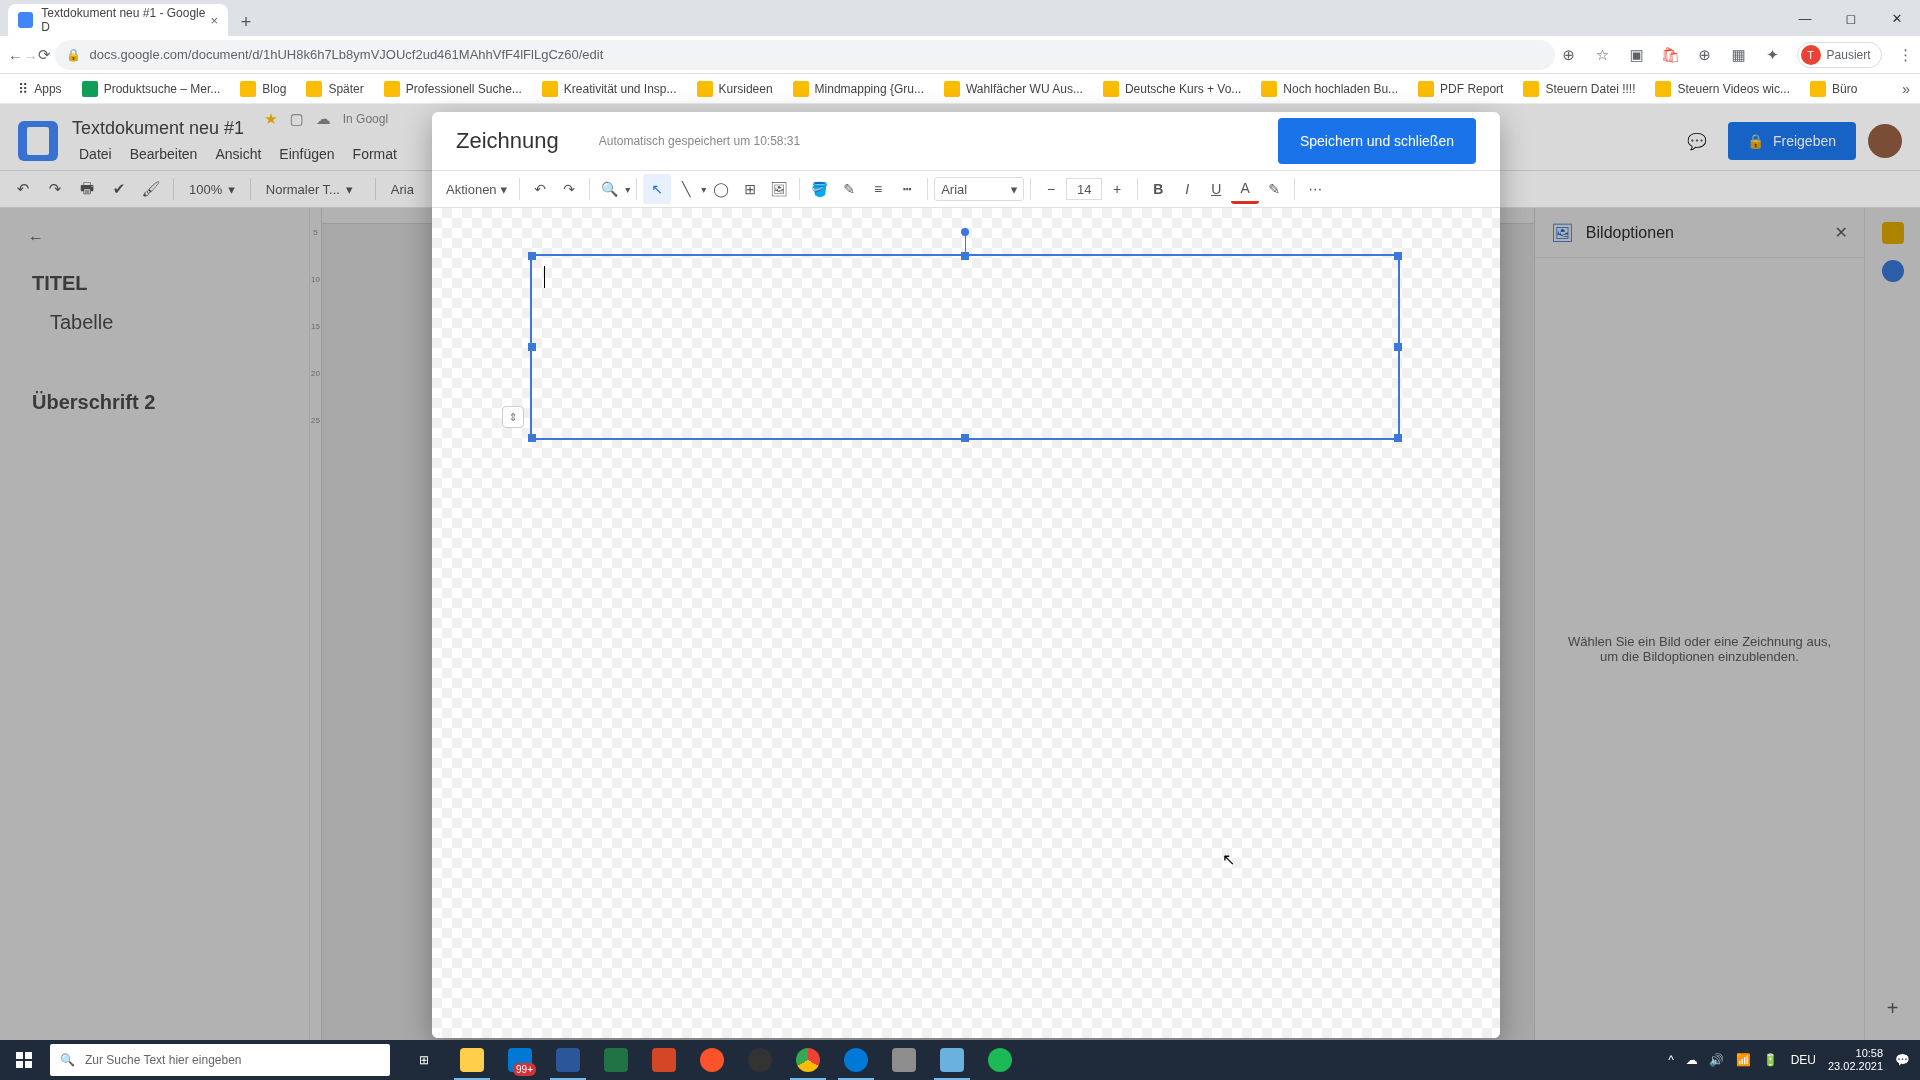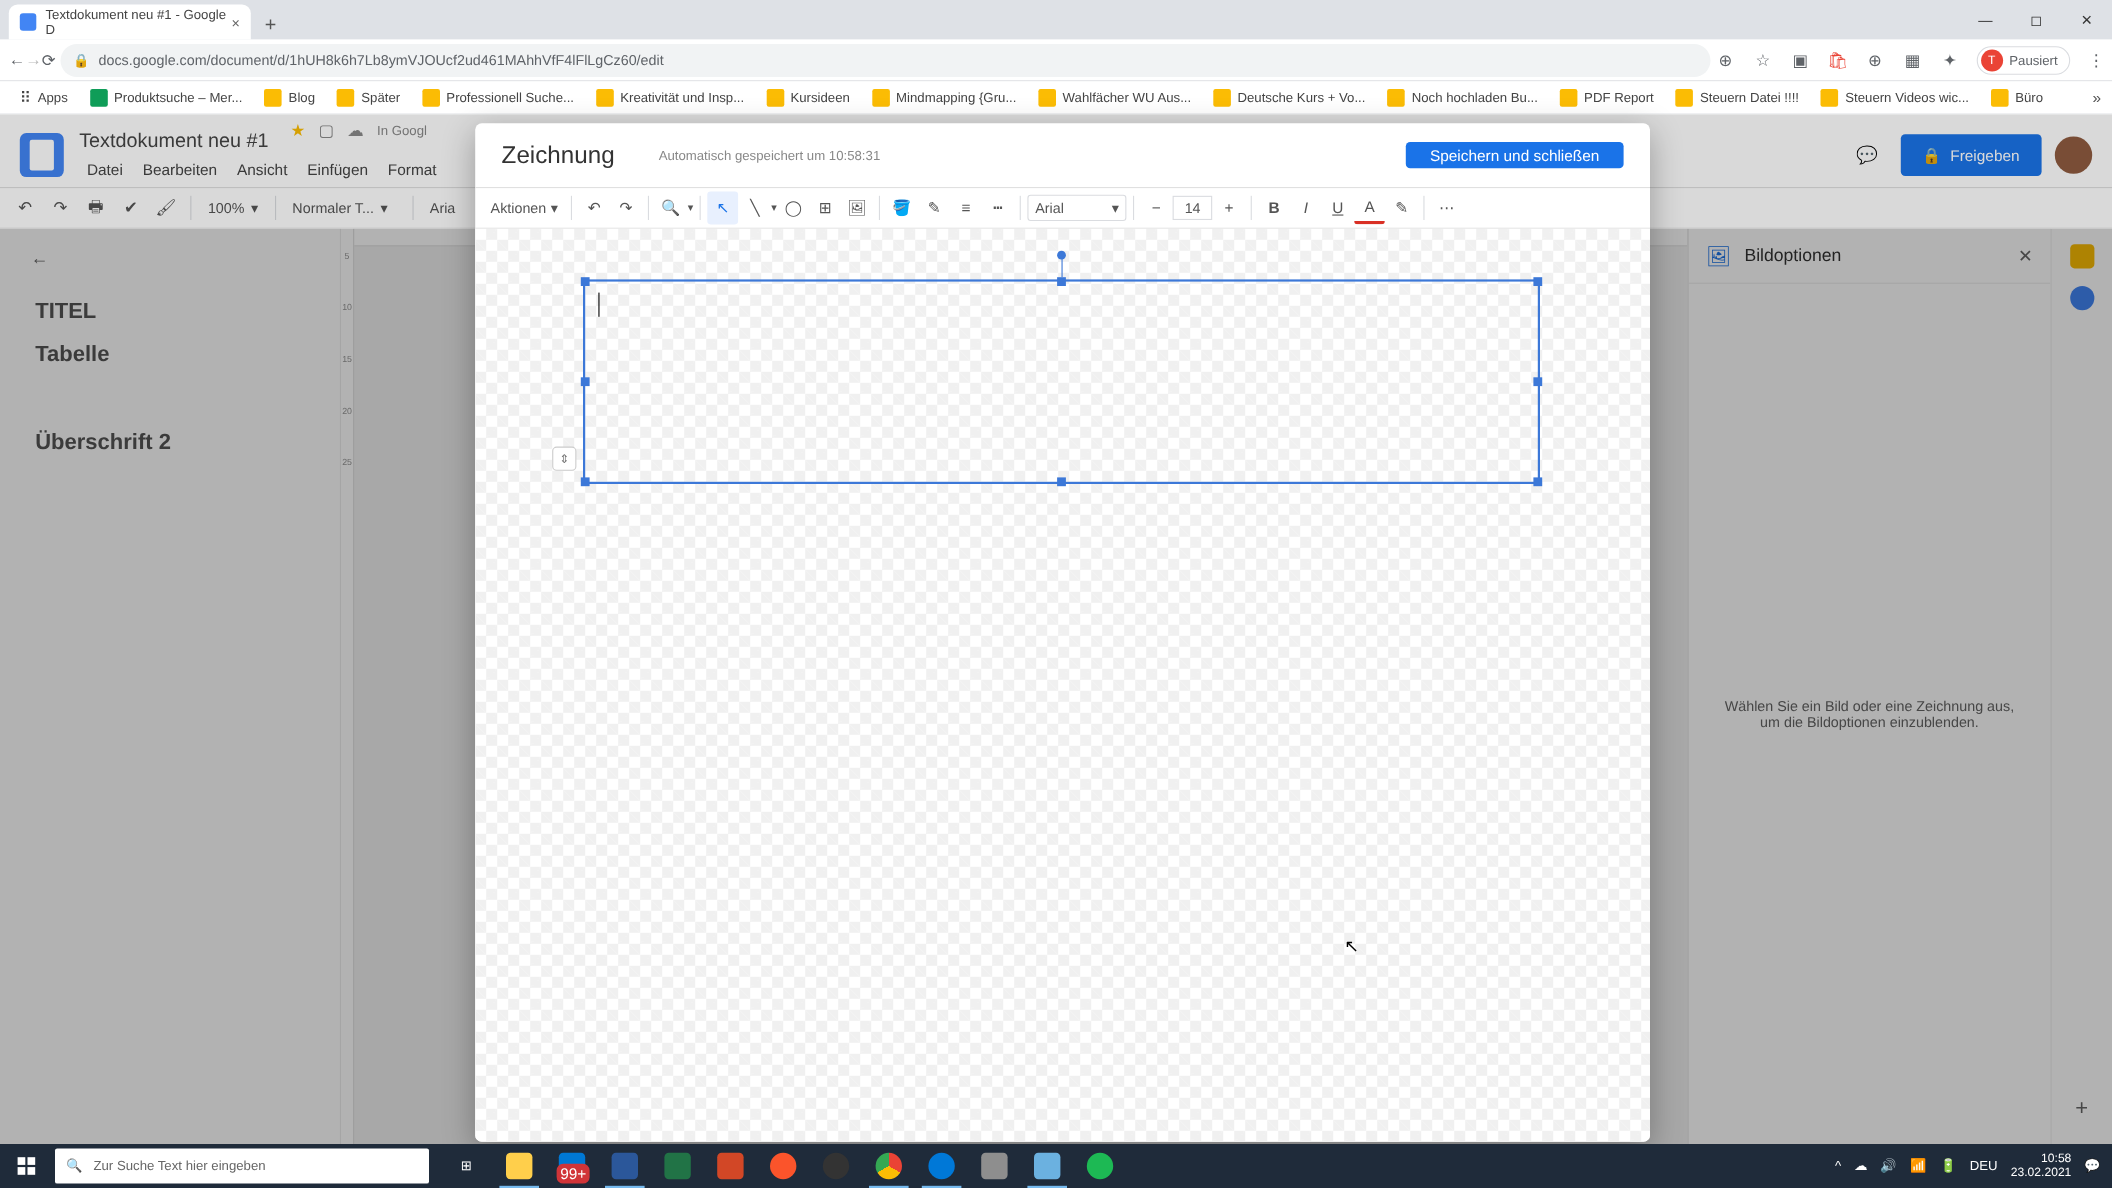--- a/index.html
+++ b/index.html
@@ -68,21 +68,21 @@
 .side-rail{width:56px;background:#fff;border-left:1px solid #eee;display:flex;flex-direction:column;align-items:center;padding-top:14px;gap:16px;}
 .rail-ico{width:22px;height:22px;border-radius:4px;}
 .rail-y{background:#fbbc04;}
 .rail-b{background:#4285f4;}
 .rail-plus{font-size:20px;color:#666;margin-top:auto;margin-bottom:20px;}
 .backdrop{position:absolute;inset:0;background:rgba(0,0,0,.18);}
 .modal{position:absolute;left:432px;top:112px;width:1068px;height:926px;background:#fff;border-radius:6px;box-shadow:0 8px 30px rgba(0,0,0,.3);display:flex;flex-direction:column;overflow:hidden;}
 .m-head{height:58px;display:flex;align-items:center;padding:0 24px;}
 .m-title{font-size:22px;color:#333;}
 .m-save{font-size:12px;color:#888;margin-left:40px;}
-.m-close{margin-left:auto;background:#1a73e8;color:#fff;border:none;height:24px;padding:0 22px;border-radius:4px;font-size:14px;}
+.m-close{margin-left:auto;background:#1a73e8;color:#fff;border:none;height:46px;padding:0 22px;border-radius:4px;font-size:14px;}
 .m-tb{height:38px;border-top:1px solid #e0e0e0;border-bottom:1px solid #e0e0e0;display:flex;align-items:center;padding:0 8px;gap:1px;color:#555;}
 .m-tb .tb-btn{width:28px;font-size:14px;}
 .m-tb .dd{padding:0 6px;font-size:13px;display:flex;align-items:center;gap:4px;text-align:center;}
 .font-dd{width:90px;border:1px solid #dadce0;height:24px;border-radius:3px;padding:0 6px;font-size:13px;display:flex;align-items:center;}
 .size-box{width:36px;height:22px;border:1px solid #dadce0;text-align:center;font-size:13px;line-height:22px;}
 .m-canvas{flex:1;position:relative;background-image:
   linear-gradient(45deg,#f0f0f0 25%,transparent 25%),
   linear-gradient(-45deg,#f0f0f0 25%,transparent 25%),
   linear-gradient(45deg,transparent 75%,#f0f0f0 75%),
   linear-gradient(-45deg,transparent 75%,#f0f0f0 75%);
@@ -272,21 +272,21 @@
   <span class="tb-dd">
       <span>Aria</span>
     </span>
 </div>
 
 <div class="workspace">
   <div class="outline dim">
     <div class="back">←</div>
     <div class="ol-items">
       <div class="ol-item" style="font-weight:600;">TITEL</div>
-      <div class="ol-item" style="font-weight:700;">Tabelle</div>
+      <div class="ol-item" style="font-weight:400;margin-left:18px;">Tabelle</div>
       <div class="ol-item" style="font-weight:600;margin-top:41px;">Überschrift 2</div>
     </div>
   </div>
   <div class="doc-canvas dim">
     <div class="ruler"></div>
     <div class="v-ruler">
       <span>5</span>
         <span>10</span>
         <span>15</span>
         <span>20</span>
@@ -392,21 +392,21 @@
   </div>
   <div class="tb-apps">
     <div class="tb-app">
         <span style="color:#fff;">⊞</span>
       </div>
     <div class="tb-app active">
         <span class="ic" style="background:#ffcf4b;"></span>
       </div>
     <div class="tb-app">
         <span class="ic" style="background:#0078d4;position:relative;">
-          <span style="position:absolute;right:-4px;bottom:-4px;background:#d13438;color:#fff;font-size:14px;padding:1px 3px;border-radius:6px;">99+</span>
+          <span style="position:absolute;right:-4px;bottom:-4px;background:#d13438;color:#fff;font-size:10px;padding:1px 3px;border-radius:6px;">99+</span>
         </span>
       </div>
     <div class="tb-app active">
         <span class="ic" style="background:#2b579a;"></span>
       </div>
     <div class="tb-app">
         <span class="ic" style="background:#217346;"></span>
       </div>
     <div class="tb-app">
         <span class="ic" style="background:#d24726;"></span>

